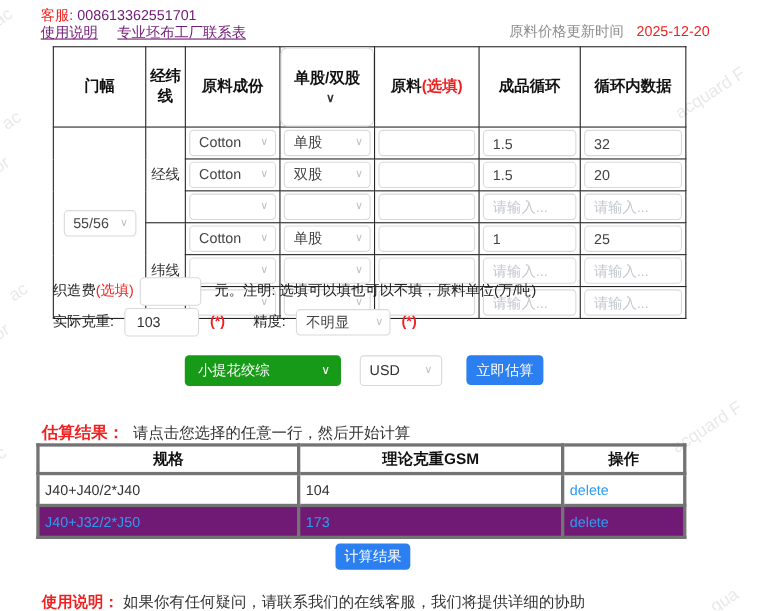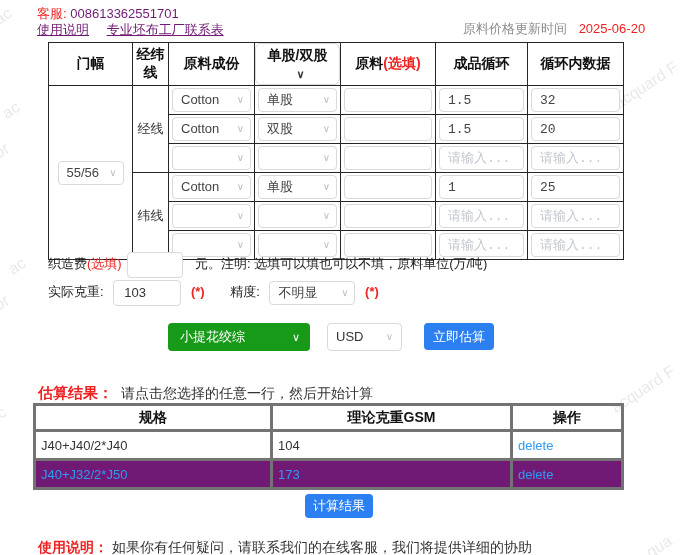--- a/index.html
+++ b/index.html
@@ -22,31 +22,31 @@
   .priceinfo .date { color:#ee2222; margin-left:8px; }
 
   
   table.main { position:absolute; left:48px; top:42px; border-collapse:collapse; table-layout:fixed; }
   table.main td, table.main th { border:1px solid #262626; padding:0; font-size:13px; vertical-align:middle; text-align:center; }
   table.main th { height:28px; font-size:14px; font-weight:bold; color:#111; }
   table.main td { height:28px; color:#333; }
   col.c1{width:84px} col.c2{width:36px} col.c3{width:86px} col.c4{width:86px}
   col.c5{width:95px} col.c6{width:92px} col.c7{width:96px}
 
-  .hdr-sel { display:inline-block; border:1px solid #d9d9d9; border-radius:6px; padding:3px 9px; font-weight:bold; }
+  .hdr-sel { display:inline-block; border:1px solid #d9d9d9; border-radius:6px; padding:18px 9px; font-weight:bold; }
   .hdr-sel::after { content:"\2228"; font-size:11px; margin-left:6px; color:#333; font-weight:bold; }
 
   .sel { position:relative; margin:2px 3px; height:24px; line-height:22px; border:1px solid #d9d9d9;
          border-radius:4px; text-align:left; padding:0 18px 0 8px; color:#444; cursor:pointer; background:#fff; }
   .sel::after { content:"\2228"; position:absolute; right:6px; top:0; font-size:10px; color:#c0c0c0; }
   .sel.small { width:66px; margin:2px auto; }
 
   input.cellin { display:block; width:calc(100% - 6px); margin:2px 3px; height:24px; border:1px solid #d9d9d9;
                  border-radius:4px; padding:0 8px; font-size:13px; color:#444; outline:none;
-                 font-family:Liberation Mono, monospace; }
+                 font-family:Liberation Sans, sans-serif; }
   input.cellin::placeholder { color:#c3c7cf; }
   .weft { color:#ee2222; }
 
   
   .feerow { position:absolute; left:48px; top:250px; font-size:13px; color:#222; height:28px; line-height:28px; }
   .feerow .box { display:inline-block; vertical-align:middle; width:56px; height:26px; border:1px solid #d9d9d9;
                  border-radius:4px; margin:0 8px 0 2px; outline:none; padding:0 6px; font-size:13px; }
   .weightrow { position:absolute; left:48px; top:278px; font-size:13px; color:#222; height:28px; line-height:28px; }
   .weightrow .box { display:inline-block; vertical-align:middle; width:68px; height:26px; border:1px solid #d9d9d9;
                     border-radius:4px; margin:0 6px; outline:none; padding:0 10px; font-size:13px; color:#333;
@@ -103,21 +103,21 @@
   <div class="topline1">
     <span class="red">客服:</span>
     <a class="linkblue">008613362551701</a>
   </div>
   <div class="topline2">
     <a class="linkblue ul toplink">使用说明</a>
     <a class="linkblue ul">专业坯布工厂联系表</a>
   </div>
   <div class="priceinfo">
     <span>原料价格更新时间</span>
-    <span class="date">2025-06-20</span>
+    <span class="date">2025-12-20</span>
   </div>
 
   <table class="main">
     <colgroup>
         <col class="c1">
         <col class="c2">
         <col class="c3">
         <col class="c4">
         <col class="c5">
         <col class="c6">

